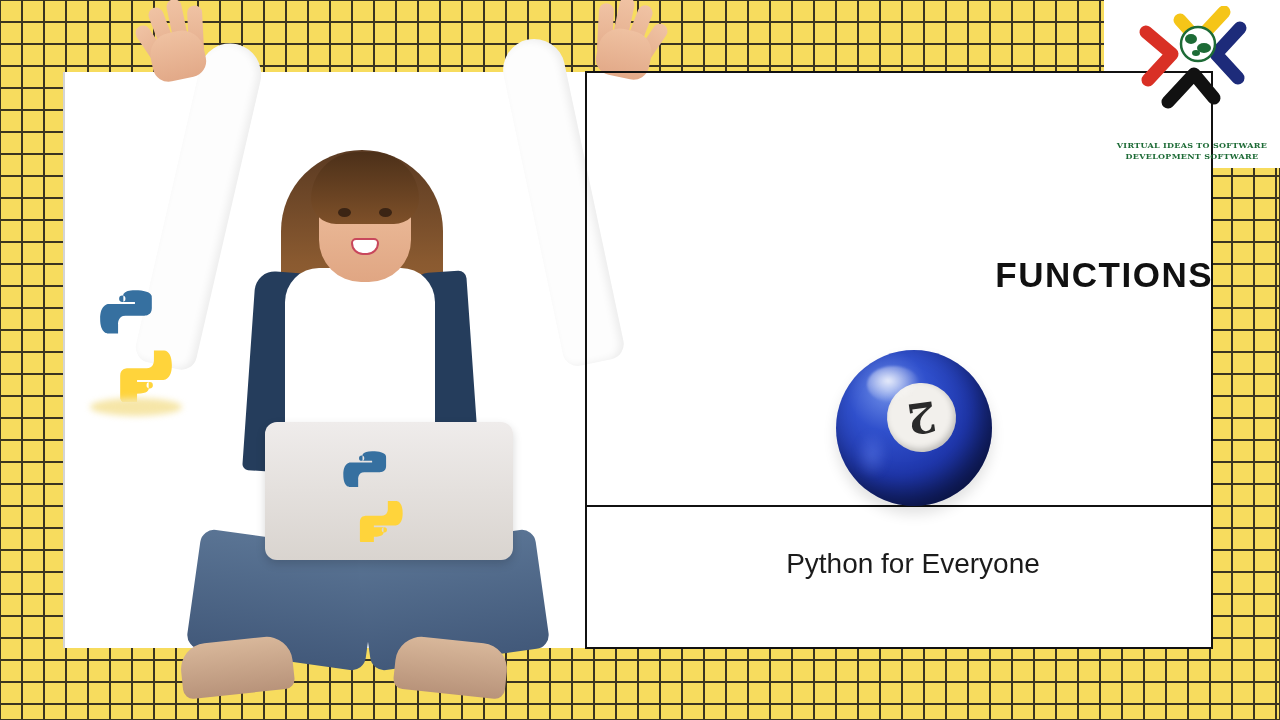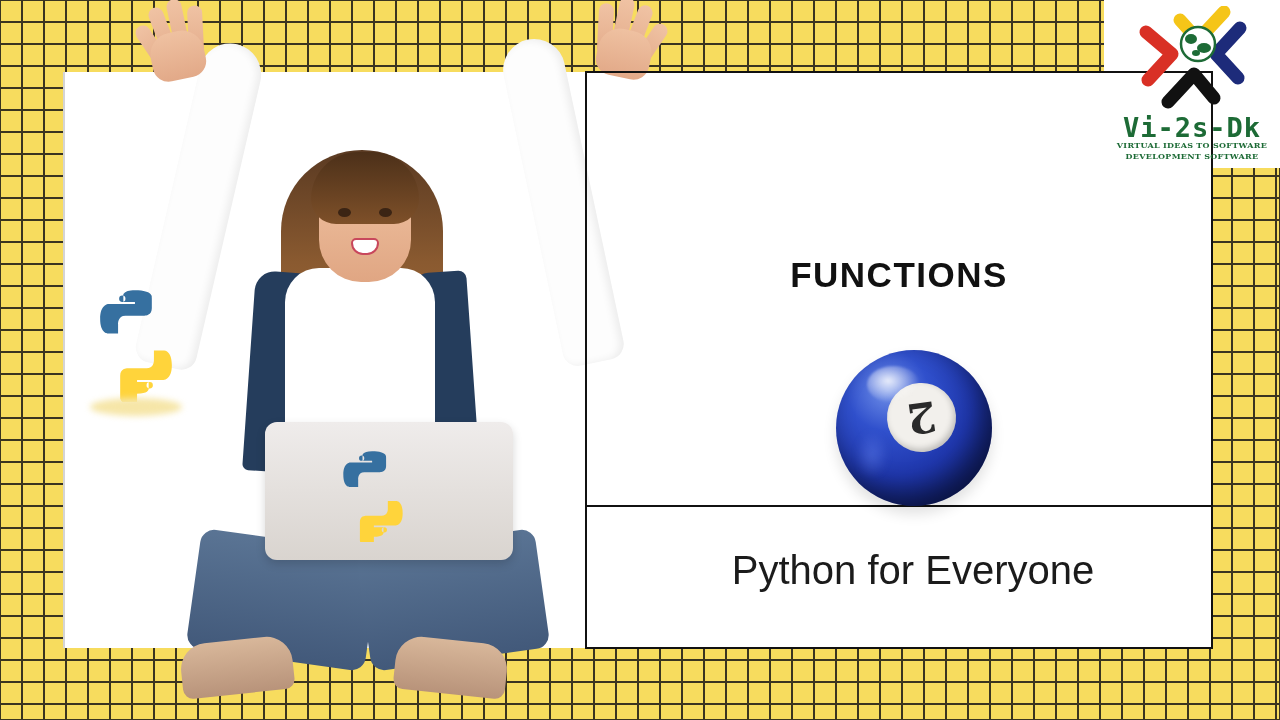--- a/index.html
+++ b/index.html
@@ -32,26 +32,26 @@
   .panel-left-border-l { position:absolute; left:63px; top:72px; width:2px; height:576px; background:#111; opacity:.18; }
 
   
   #day-title {
     position:absolute; left:585px; top:168px; width:628px;
     text-align:center; font-size:51px; font-weight:bold; color:#111;
     letter-spacing:1px;
   }
   #topic-title {
     position:absolute; left:585px; top:255px; width:628px;
-    text-align:center; font-size:35px; font-weight:bold; color:#111;
+    text-align:right; font-size:35px; font-weight:bold; color:#111;
     letter-spacing:1.5px;
   }
   #tagline {
     position:absolute; left:585px; top:548px; width:628px;
-    text-align:center; font-size:40px; font-weight:normal; color:#1b1b1b;padding-left:28px;
+    text-align:center; font-size:28px; font-weight:normal; color:#1b1b1b;padding-left:28px;
   }
 
   
   #ball-wrap { position:absolute; left:836px; top:350px; width:156px; height:156px; }
   .ball {
     position:absolute; inset:0; border-radius:50%;
     background:
       radial-gradient(circle at 33% 26%, #6f8fe8 0%, #3050cc 26%, #1f37ad 55%, #14257e 78%, #0c1751 100%);
     box-shadow: inset -10px -14px 26px rgba(0,0,0,.45), 0 8px 14px rgba(0,0,0,.12);
   }
@@ -284,17 +284,16 @@
       <path stroke="#d93025" d="M18 26 L44 48 L20 74"></path>
       <path stroke="#111111" d="M40 96 L66 68 L86 92"></path>
     </g>
     <circle cx="70" cy="38" r="17" fill="#ffffff" stroke="#1d6b36" stroke-width="2.5"></circle>
     <g fill="#1d6b36">
       <ellipse cx="63" cy="33" rx="6" ry="5"></ellipse>
       <ellipse cx="76" cy="42" rx="7" ry="5"></ellipse>
       <ellipse cx="68" cy="47" rx="4" ry="3"></ellipse>
     </g>
   </svg>
-  <div id="logo-name">Vi-2s-Dk</div>
   <div class="logo-sub" id="logo-sub1">VIRTUAL IDEAS TO SOFTWARE</div>
   <div class="logo-sub" id="logo-sub2">DEVELOPMENT SOFTWARE</div>
 
 </div>
 
 </body></html>

